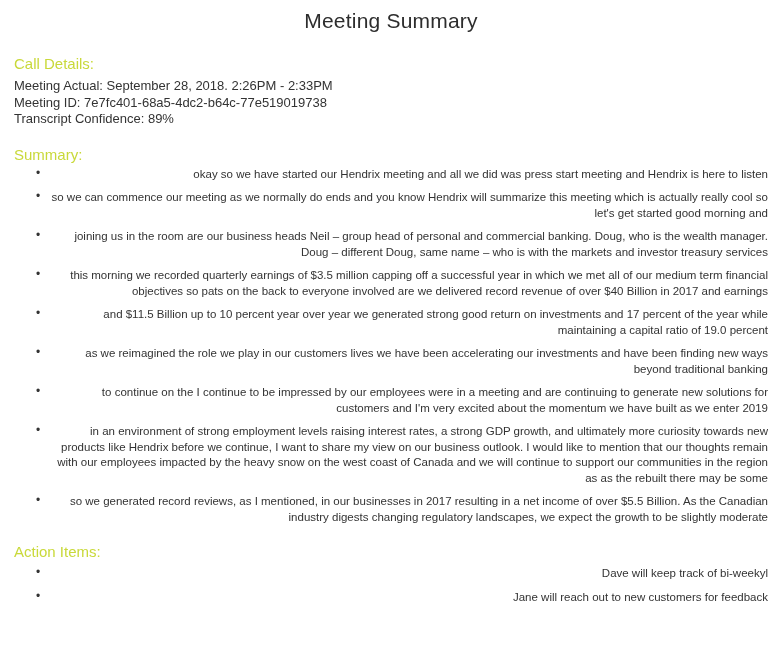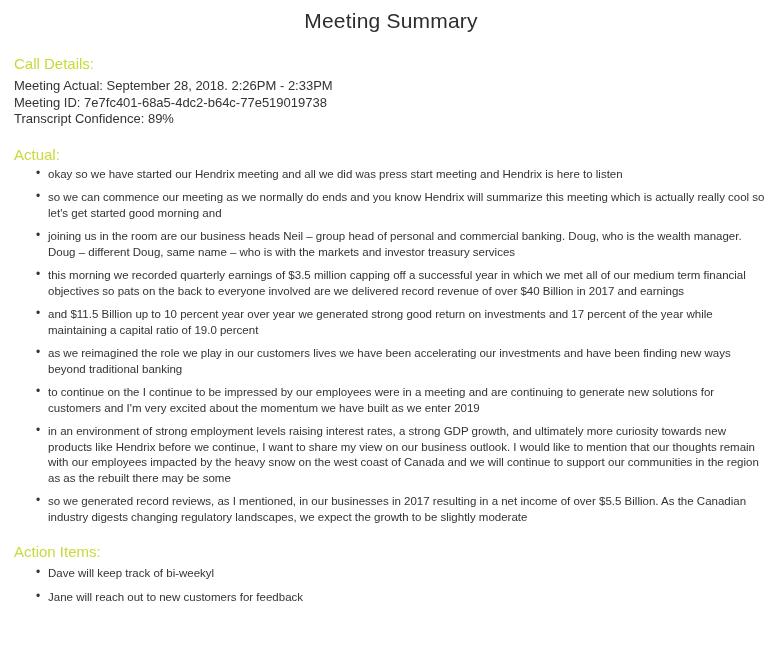--- a/index.html
+++ b/index.html
@@ -43,20 +43,21 @@
   }
   .detail-line {
     font-size: 13px;
     color: #333333;
     line-height: 16.5px;
   }
   ul.bullets {
     margin: 4px 0 0 0;
     padding-left: 22px;
     list-style: none;
+    text-align: right;
   }
   ul.bullets li {
     font-size: 11.5px;
     line-height: 15.5px;
     color: #333333;
     margin-bottom: 8px;
     position: relative;
     padding-left: 12px;
   }
   ul.bullets li:before {
@@ -88,21 +89,21 @@
   <h1 class="doc-title">Meeting Summary</h1>
 
   <div class="section" id="call-details-section">
     <div class="section-head">Call Details:</div>
     <div class="detail-line">Meeting Actual: September 28, 2018. 2:26PM - 2:33PM</div>
     <div class="detail-line">Meeting ID: 7e7fc401-68a5-4dc2-b64c-77e519019738</div>
     <div class="detail-line">Transcript Confidence: 89%</div>
   </div>
 
   <div class="section" id="summary-section">
-    <div class="section-head">Actual:</div>
+    <div class="section-head">Summary:</div>
     <ul class="bullets">
       <li>okay so we have started our Hendrix meeting and all we did was press start meeting and Hendrix is here to listen</li>
       <li>so we can commence our meeting as we normally do ends and you know Hendrix will summarize this meeting which is actually really cool so let's get started good morning and</li>
       <li>joining us in the room are our business heads Neil – group head of personal and commercial banking. Doug, who is the wealth manager. Doug – different Doug, same name – who is with the markets and investor treasury services</li>
       <li>this morning we recorded quarterly earnings of $3.5 million capping off a successful year in which we met all of our medium term financial objectives so pats on the back to everyone involved are we delivered record revenue of over $40 Billion in 2017 and earnings</li>
       <li>and $11.5 Billion up to 10 percent year over year we generated strong good return on investments and 17 percent of the year while maintaining a capital ratio of 19.0 percent</li>
       <li>as we reimagined the role we play in our customers lives we have been accelerating our investments and have been finding new ways beyond traditional banking</li>
       <li>to continue on the I continue to be impressed by our employees were in a meeting and are continuing to generate new solutions for customers and I'm very excited about the momentum we have built as we enter 2019</li>
       <li>in an environment of strong employment levels raising interest rates, a strong GDP growth, and ultimately more curiosity towards new products like Hendrix before we continue, I want to share my view on our business outlook. I would like to mention that our thoughts remain with our employees impacted by the heavy snow on the west coast of Canada and we will continue to support our communities in the region as as the rebuilt there may be some</li>
       <li>so we generated record reviews, as I mentioned, in our businesses in 2017 resulting in a net income of over $5.5 Billion. As the Canadian industry digests changing regulatory landscapes, we expect the growth to be slightly moderate</li>

